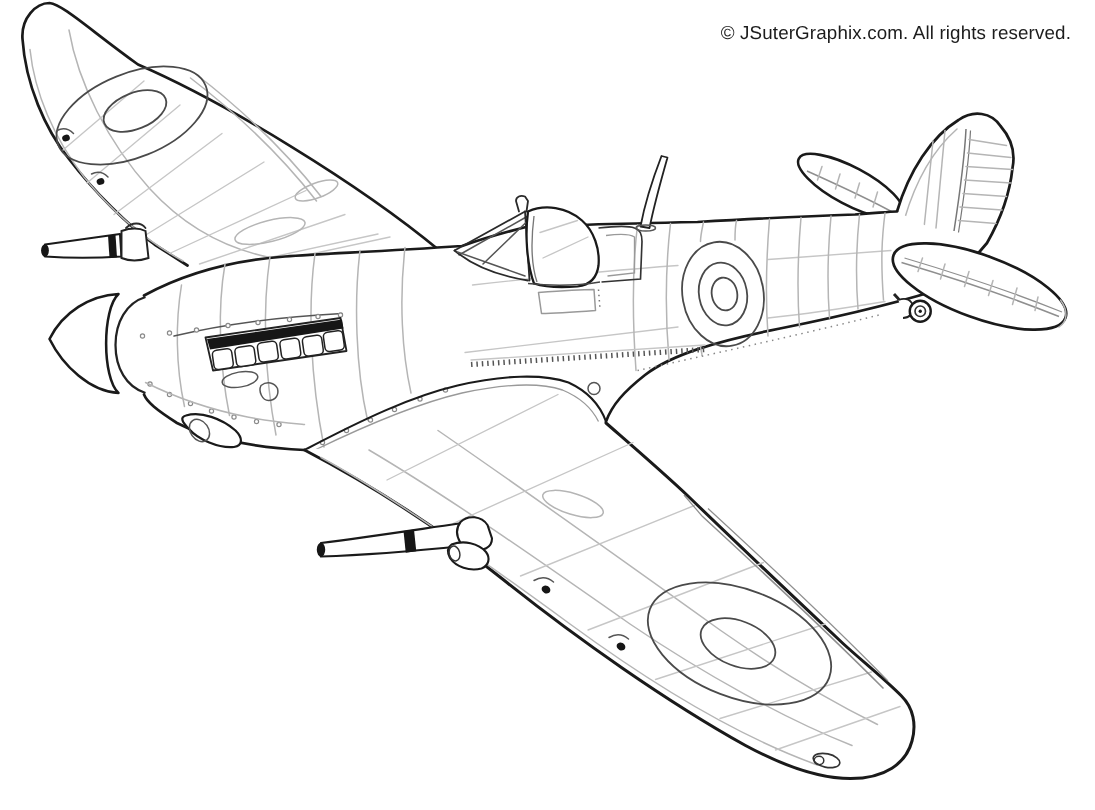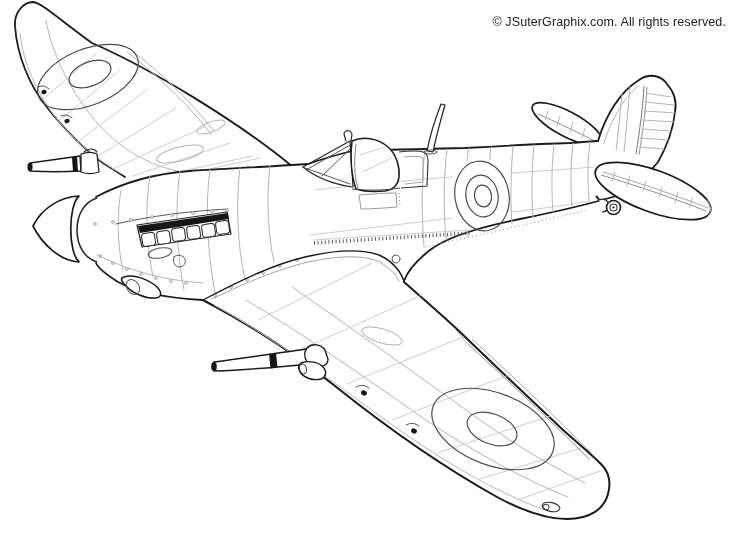--- a/index.html
+++ b/index.html
@@ -3,21 +3,21 @@
 <meta charset="utf-8">
 <style>
   html,body{margin:0;padding:0;}
   body{
     width:730px;height:540px;background:#ffffff;overflow:hidden;position:relative;
     font-family:"Liberation Sans", sans-serif;
   }
   .stage{position:absolute;inset:0;width:730px;height:540px;background:#ffffff;}
   .stage svg{position:absolute;left:0;top:0;}
   .copyright{
-    position:absolute;top:15px;right:4px;
+    position:absolute;top:15px;right:16px;
     font-size:12.5px;line-height:15px;color:#1c1c1c;
     letter-spacing:0.1px;white-space:nowrap;
   }
   
   .hull{fill:none;stroke:#1a1a1a;stroke-width:1.8;stroke-linecap:round;stroke-linejoin:round;}
   .hullfill{fill:#ffffff;stroke:none;}
   .med{fill:none;stroke:#2a2a2a;stroke-width:1.2;stroke-linecap:round;stroke-linejoin:round;}
   .thin{fill:none;stroke:#555555;stroke-width:1;stroke-linecap:round;}
   .panel{fill:none;stroke:#b5b5b5;stroke-width:1;stroke-linecap:round;}
   .faint{fill:none;stroke:#c6c6c6;stroke-width:0.9;stroke-linecap:round;}

